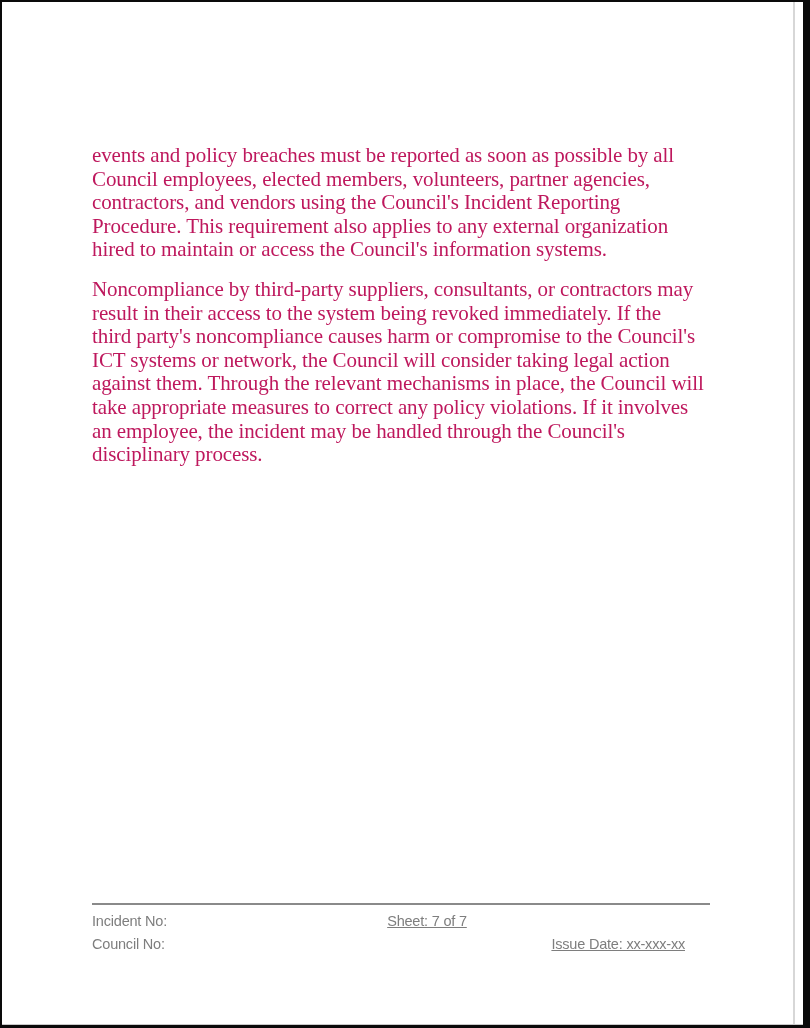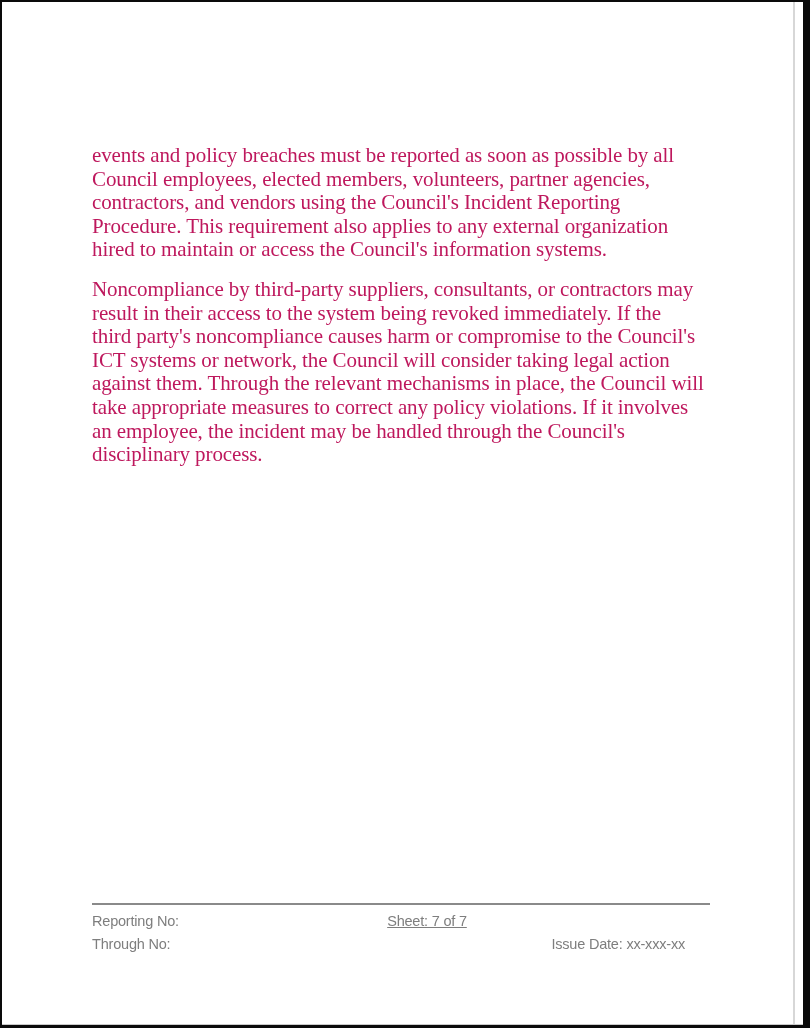--- a/index.html
+++ b/index.html
@@ -97,40 +97,41 @@
   .footer-cell-sheet {
     position: relative;
     left: 26px;
     text-align: center;
     text-decoration: underline;
   }
   .footer-cell-issue {
     grid-column: 3;
     justify-self: end;
     padding-right: 25px;
+    text-decoration: underline;
   }
 </style>
 </head>
 <body>
 
 <div class="frame">
 
 
   <div class="content">
     <p>events and policy breaches must be reported as soon as possible by all Council employees, elected members, volunteers, partner agencies, contractors, and vendors using the Council's Incident Reporting Procedure. This requirement also applies to any external organization hired to maintain or access the Council's information systems.</p>
     <p>Noncompliance by third-party suppliers, consultants, or contractors may result in their access to the system being revoked immediately. If the third party's noncompliance causes harm or compromise to the Council's ICT systems or network, the Council will consider taking legal action against them. Through the relevant mechanisms in place, the Council will take appropriate measures to correct any policy violations. If it involves an employee, the incident may be handled through the Council's disciplinary process.</p>
   </div>
 
   <div class="footer-rule"></div>
 
   <div class="footer-grid">
-    <span class="footer-cell-docno">Reporting No:</span>
+    <span class="footer-cell-docno">Incident No:</span>
     <span class="footer-cell-sheet">Sheet: 7 of 7</span>
     <span></span>
-    <span class="footer-cell-revision">Through No:</span>
+    <span class="footer-cell-revision">Council No:</span>
     <span></span>
     <span class="footer-cell-issue">Issue Date: xx-xxx-xx</span>
   </div>
 
   <div class="edge-line-right"></div>
   <div class="edge-line-bottom"></div>
 
 </div>
 
 </body></html>

